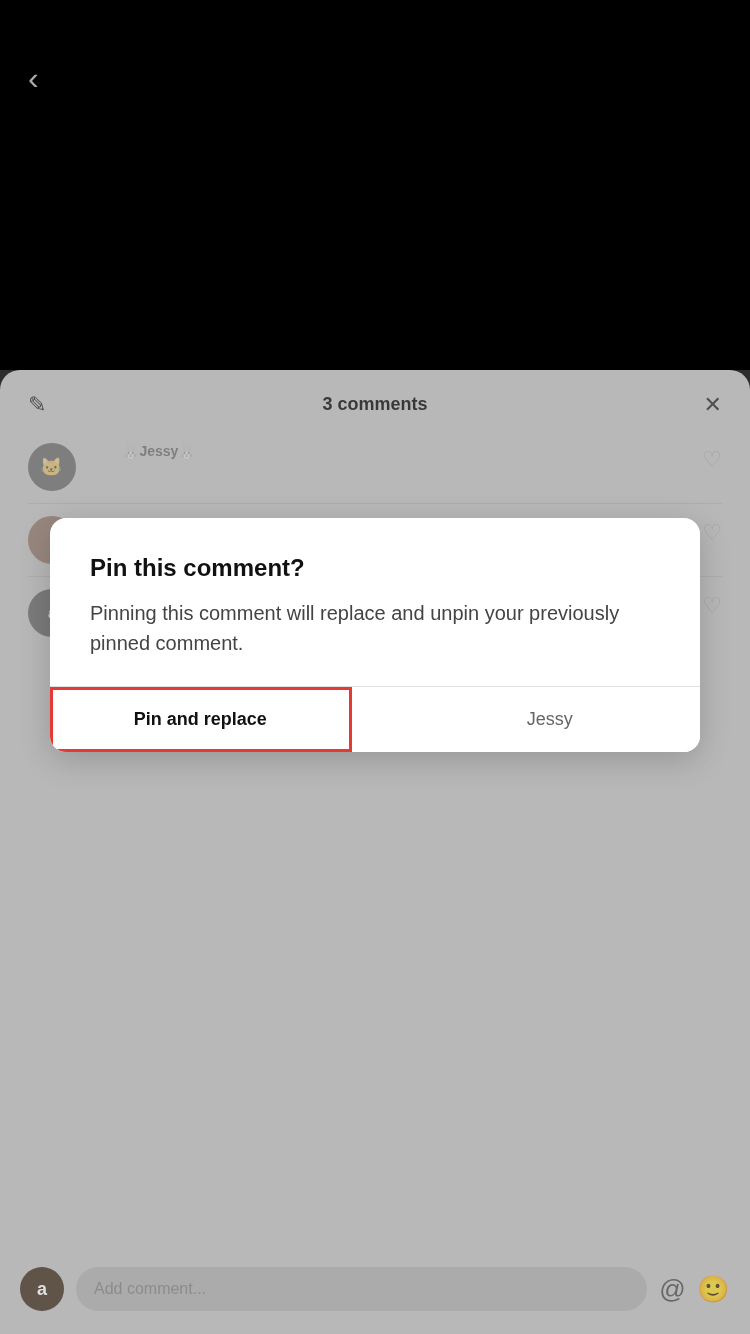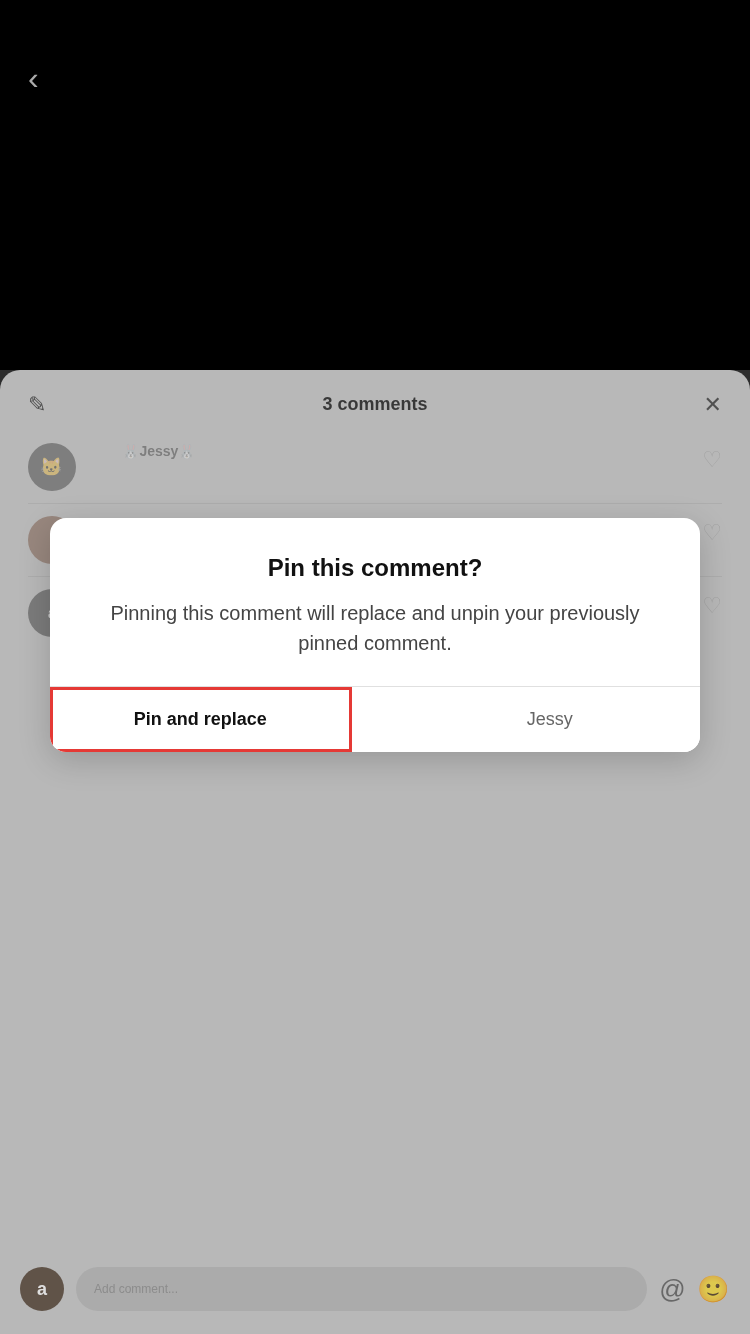--- a/index.html
+++ b/index.html
@@ -163,21 +163,21 @@
       width: 650px;
       background: #fff;
       border-radius: 16px;
       z-index: 20;
       overflow: hidden;
       box-shadow: 0 8px 32px rgba(0,0,0,0.18);
     }
 
     .modal-body {
       padding: 36px 40px 0;
-      text-align: center;
+      text-align: left;
     }
 
     .modal-title {
       font-size: 24px;
       font-weight: 800;
       color: #111;
       margin-bottom: 16px;
     }
 
     .modal-desc {
@@ -244,21 +244,21 @@
       flex-shrink: 0;
     }
 
     .comment-input-field {
       flex: 1;
       height: 44px;
       border-radius: 22px;
       background: #b5b5b5;
       border: none;
       padding: 0 18px;
-      font-size: 12px;
+      font-size: 16px;
       color: #888;
       outline: none;
     }
 
     .comment-input-field::placeholder {
       color: #888;
     }
 
     .at-icon, .emoji-icon {
       font-size: 26px;

